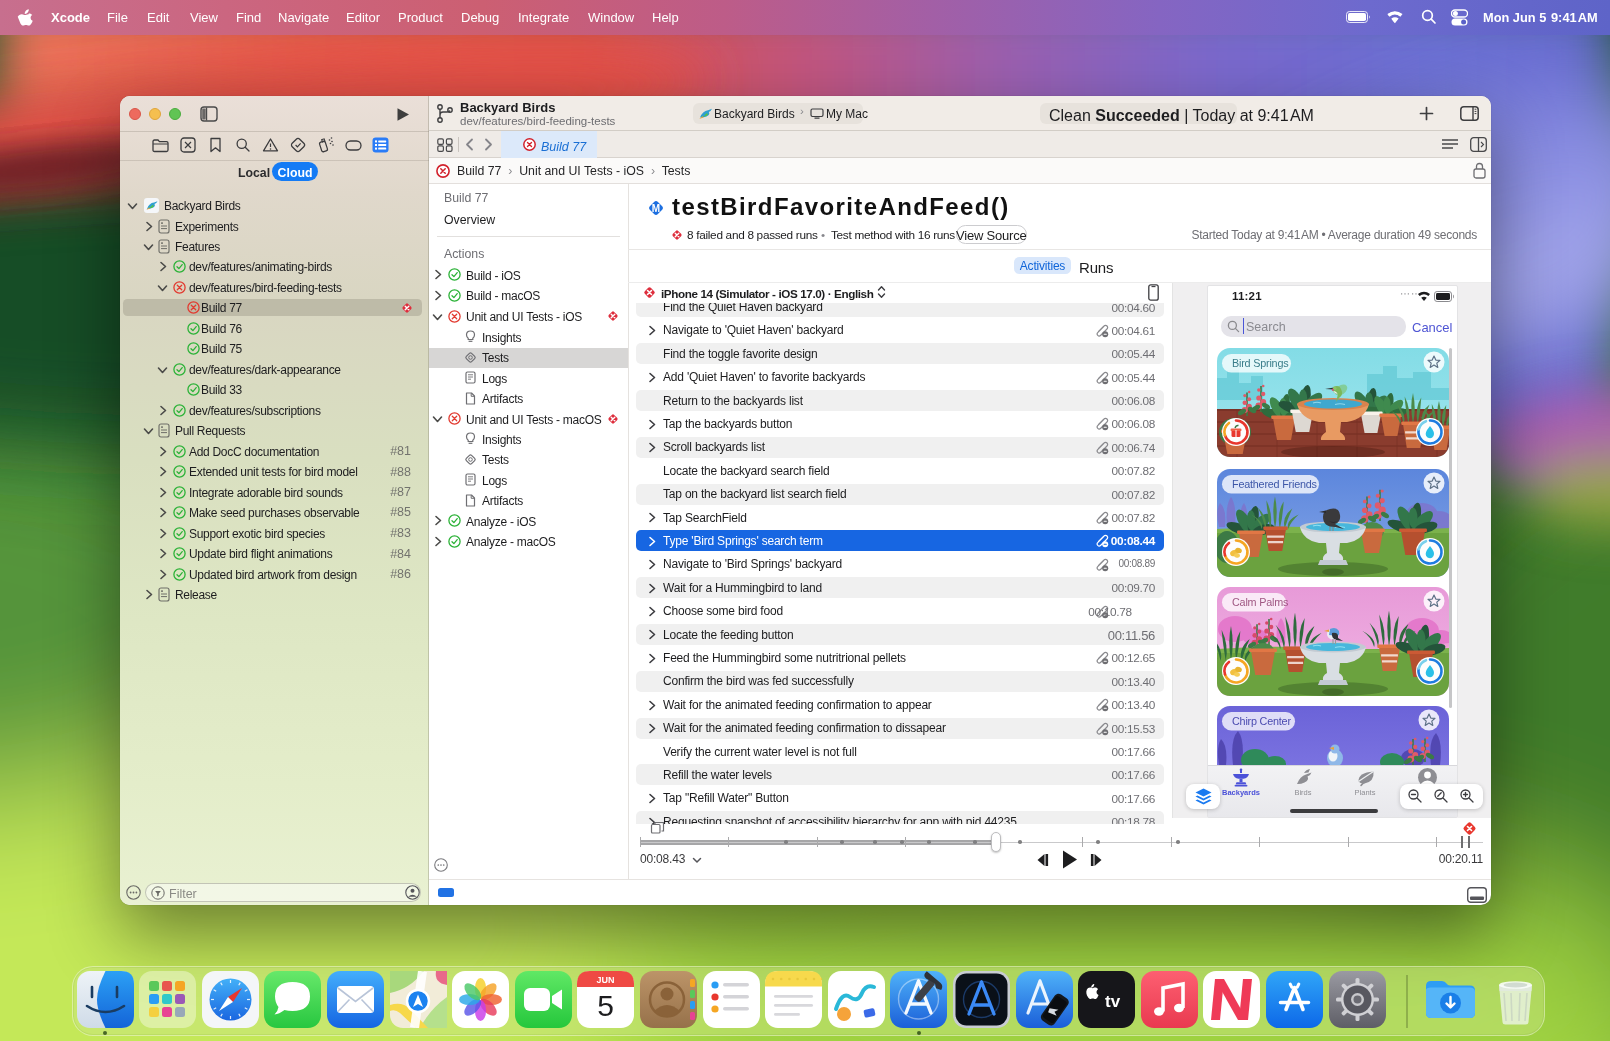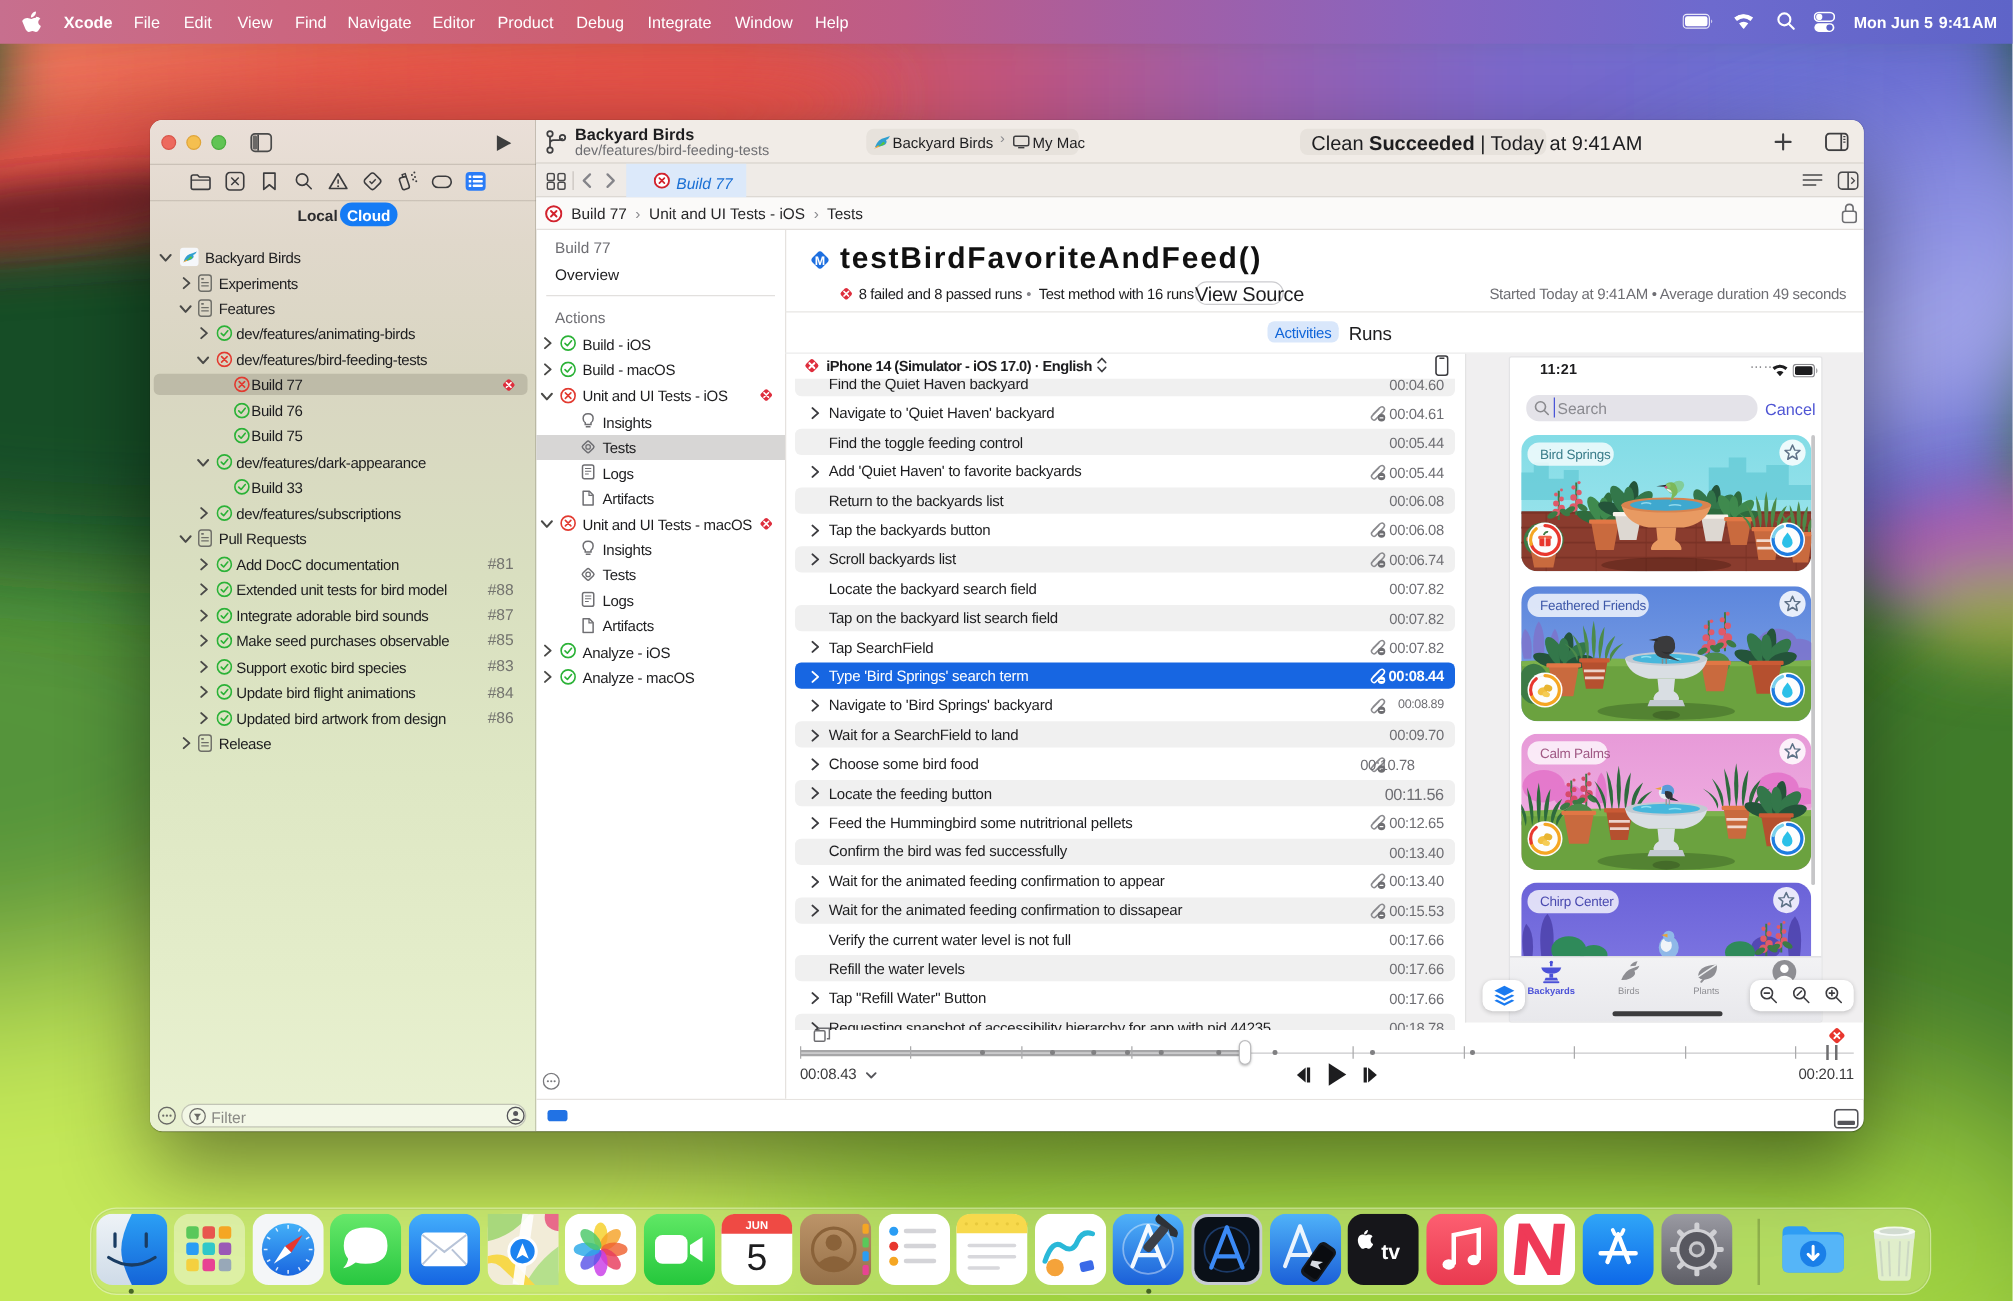--- a/index.html
+++ b/index.html
@@ -672,21 +672,21 @@
         </svg>
     <div class="t" style="left:552px;top:97px;font-size:24px;font-weight:700;letter-spacing:1.4px;color:#111">testBirdFavoriteAndFeed()</div>
     <svg class="abs" style="left:551px;top:132.5px" width="12" height="12" viewBox="0 0 12 12">
           <rect x="2.3" y="2.3" width="7.4" height="7.4" rx="1.6" fill="#de2e3d" transform="rotate(45 6 6)"></rect>
           <path d="M4.2 4.2 L7.8 7.8 M7.8 4.2 L4.2 7.8" stroke="#fff" stroke-width="1.4" stroke-linecap="round"></path>
         </svg>
     <div class="t" style="left:567px;top:132px;font-size:11.8px;letter-spacing:-0.3px;color:#1d1d1f">8 failed and 8 passed runs</div>
         <div class="t" style="left:701px;top:132px;font-size:11.8px;color:#86868b">•</div>
         <div class="t" style="left:711px;top:132px;font-size:11.8px;letter-spacing:-0.3px;color:#1d1d1f">Test method with 16 runs</div>
     <div class="abs" style="left:836px;top:128.5px;width:71px;height:19px;border-radius:9.5px;border:1px solid #cccccf;background:#fff"></div>
-    <div class="t" style="left:836px;top:131.5px;width:71px;text-align:center;font-size:16px;letter-spacing:-0.2px;color:#1d1d1f;font-weight:500">View Source</div>
+    <div class="t" style="left:836px;top:131.5px;width:71px;font-size:13px;letter-spacing:-0.2px;color:#1d1d1f;font-weight:500">View Source</div>
     <div class="t" style="right:14px;top:131.5px;font-size:12px;letter-spacing:-0.25px;color:#6e6e73">Started Today at 9:41 AM • Average duration 49 seconds</div>
     <div class="abs" style="left:894px;top:161px;width:57px;height:17px;border-radius:5.5px;background:#d9e7fb"></div>
     <div class="t" style="left:894px;top:163px;width:57px;text-align:center;font-size:12px;letter-spacing:-0.2px;color:#1065d9;font-weight:500">Activities</div>
     <div class="t" style="left:959px;top:163px;font-size:15px;letter-spacing:-0.2px;color:#1d1d1f;font-weight:500">Runs</div>
     <div class="abs" style="left:508px;top:153px;width:863px;height:1px;background:#e8e6e4"></div>
     <div class="abs" style="left:508px;top:186px;width:863px;height:1px;background:#ececec"></div>
 
     <svg class="abs" style="left:523px;top:189.5px" width="13" height="13" viewBox="0 0 12 12">
           <rect x="2.1" y="2.1" width="7.8" height="7.8" rx="1.7" fill="#de2e3d" transform="rotate(45 6 6)"></rect>
           <path d="M4.2 4.2 L7.8 7.8 M7.8 4.2 L4.2 7.8" stroke="#fff" stroke-width="1.5" stroke-linecap="round"></path>
@@ -712,21 +712,21 @@
             <div class="t" style="left:27px;top:3.8px;font-size:12px;letter-spacing:-0.2px;color:#1d1d1f">Navigate to 'Quiet Haven' backyard</div>
             <svg class="abs" style="left:458px;top:3px" width="15" height="15" viewBox="0 0 15 15">
               <path d="M4.5 8.5 L9.5 3.5 Q11.5 1.5 13 3 Q14.5 4.5 12.5 6.5 L6.5 12.5 Q5.2 13.8 3.8 12.4 Q2.4 11 3.7 9.7 L9.2 4.2" fill="none" stroke="#8a8a8e" stroke-width="1.2" stroke-linecap="round"></path>
               <circle cx="11.2" cy="11.2" r="3" fill="#6e6e72"></circle>
               <rect x="9.6" y="10.7" width="3.2" height="1.1" rx="0.5" fill="#fff"></rect>
             </svg>
             <div class="t" style="left:429px;top:4.2px;width:90px;text-align:right;font-size:11.8px;letter-spacing:-0.3px;color:#6e6e73;font-weight:400">00:04.61</div>
           </div>
         <div class="abs" style="left:8px;top:40.099999999999994px;width:528px;height:21px">
             <div class="abs" style="left:0;top:0;width:528px;height:21px;border-radius:5px;background:#f0f0f0"></div>
-            <div class="t" style="left:27px;top:3.8px;font-size:12px;letter-spacing:-0.2px;color:#1d1d1f">Find the toggle feeding control</div>
+            <div class="t" style="left:27px;top:3.8px;font-size:12px;letter-spacing:-0.2px;color:#1d1d1f">Find the toggle favorite design</div>
             <div class="t" style="left:429px;top:4.2px;width:90px;text-align:right;font-size:11.8px;letter-spacing:-0.3px;color:#6e6e73;font-weight:400">00:05.44</div>
           </div>
         <div class="abs" style="left:8px;top:63.5px;width:528px;height:21px">
             <svg class="abs" style="left:12px;top:5.5px" width="8" height="11" viewBox="0 0 8 11">
               <path d="M2 1.5 L6.5 5.5 L2 9.5" stroke="#3c3c40" stroke-width="1.6" fill="none" stroke-linecap="round" stroke-linejoin="round"></path>
             </svg>
             <div class="t" style="left:27px;top:3.8px;font-size:12px;letter-spacing:-0.2px;color:#1d1d1f">Add 'Quiet Haven' to favorite backyards</div>
             <svg class="abs" style="left:458px;top:3px" width="15" height="15" viewBox="0 0 15 15">
               <path d="M4.5 8.5 L9.5 3.5 Q11.5 1.5 13 3 Q14.5 4.5 12.5 6.5 L6.5 12.5 Q5.2 13.8 3.8 12.4 Q2.4 11 3.7 9.7 L9.2 4.2" fill="none" stroke="#8a8a8e" stroke-width="1.2" stroke-linecap="round"></path>
               <circle cx="11.2" cy="11.2" r="3" fill="#6e6e72"></circle>
@@ -808,21 +808,21 @@
               <circle cx="11.2" cy="11.2" r="3" fill="#6e6e72"></circle>
               <rect x="9.6" y="10.7" width="3.2" height="1.1" rx="0.5" fill="#fff"></rect>
             </svg>
             <div class="t" style="left:429px;top:4.2px;width:90px;text-align:right;font-size:10px;letter-spacing:-0.3px;color:#6e6e73;font-weight:400">00:08.89</div>
           </div>
         <div class="abs" style="left:8px;top:274.1px;width:528px;height:21px">
             <div class="abs" style="left:0;top:0;width:528px;height:21px;border-radius:5px;background:#f0f0f0"></div>
             <svg class="abs" style="left:12px;top:5.5px" width="8" height="11" viewBox="0 0 8 11">
               <path d="M2 1.5 L6.5 5.5 L2 9.5" stroke="#3c3c40" stroke-width="1.6" fill="none" stroke-linecap="round" stroke-linejoin="round"></path>
             </svg>
-            <div class="t" style="left:27px;top:3.8px;font-size:12px;letter-spacing:-0.2px;color:#1d1d1f">Wait for a SearchField to land</div>
+            <div class="t" style="left:27px;top:3.8px;font-size:12px;letter-spacing:-0.2px;color:#1d1d1f">Wait for a Hummingbird to land</div>
             <div class="t" style="left:429px;top:4.2px;width:90px;text-align:right;font-size:11.8px;letter-spacing:-0.3px;color:#6e6e73;font-weight:400">00:09.70</div>
           </div>
         <div class="abs" style="left:8px;top:297.5px;width:528px;height:21px">
             <svg class="abs" style="left:12px;top:5.5px" width="8" height="11" viewBox="0 0 8 11">
               <path d="M2 1.5 L6.5 5.5 L2 9.5" stroke="#3c3c40" stroke-width="1.6" fill="none" stroke-linecap="round" stroke-linejoin="round"></path>
             </svg>
             <div class="t" style="left:27px;top:3.8px;font-size:12px;letter-spacing:-0.2px;color:#1d1d1f">Choose some bird food</div>
             <svg class="abs" style="left:458px;top:3px" width="15" height="15" viewBox="0 0 15 15">
               <path d="M4.5 8.5 L9.5 3.5 Q11.5 1.5 13 3 Q14.5 4.5 12.5 6.5 L6.5 12.5 Q5.2 13.8 3.8 12.4 Q2.4 11 3.7 9.7 L9.2 4.2" fill="none" stroke="#8a8a8e" stroke-width="1.2" stroke-linecap="round"></path>
               <circle cx="11.2" cy="11.2" r="3" fill="#6e6e72"></circle>

